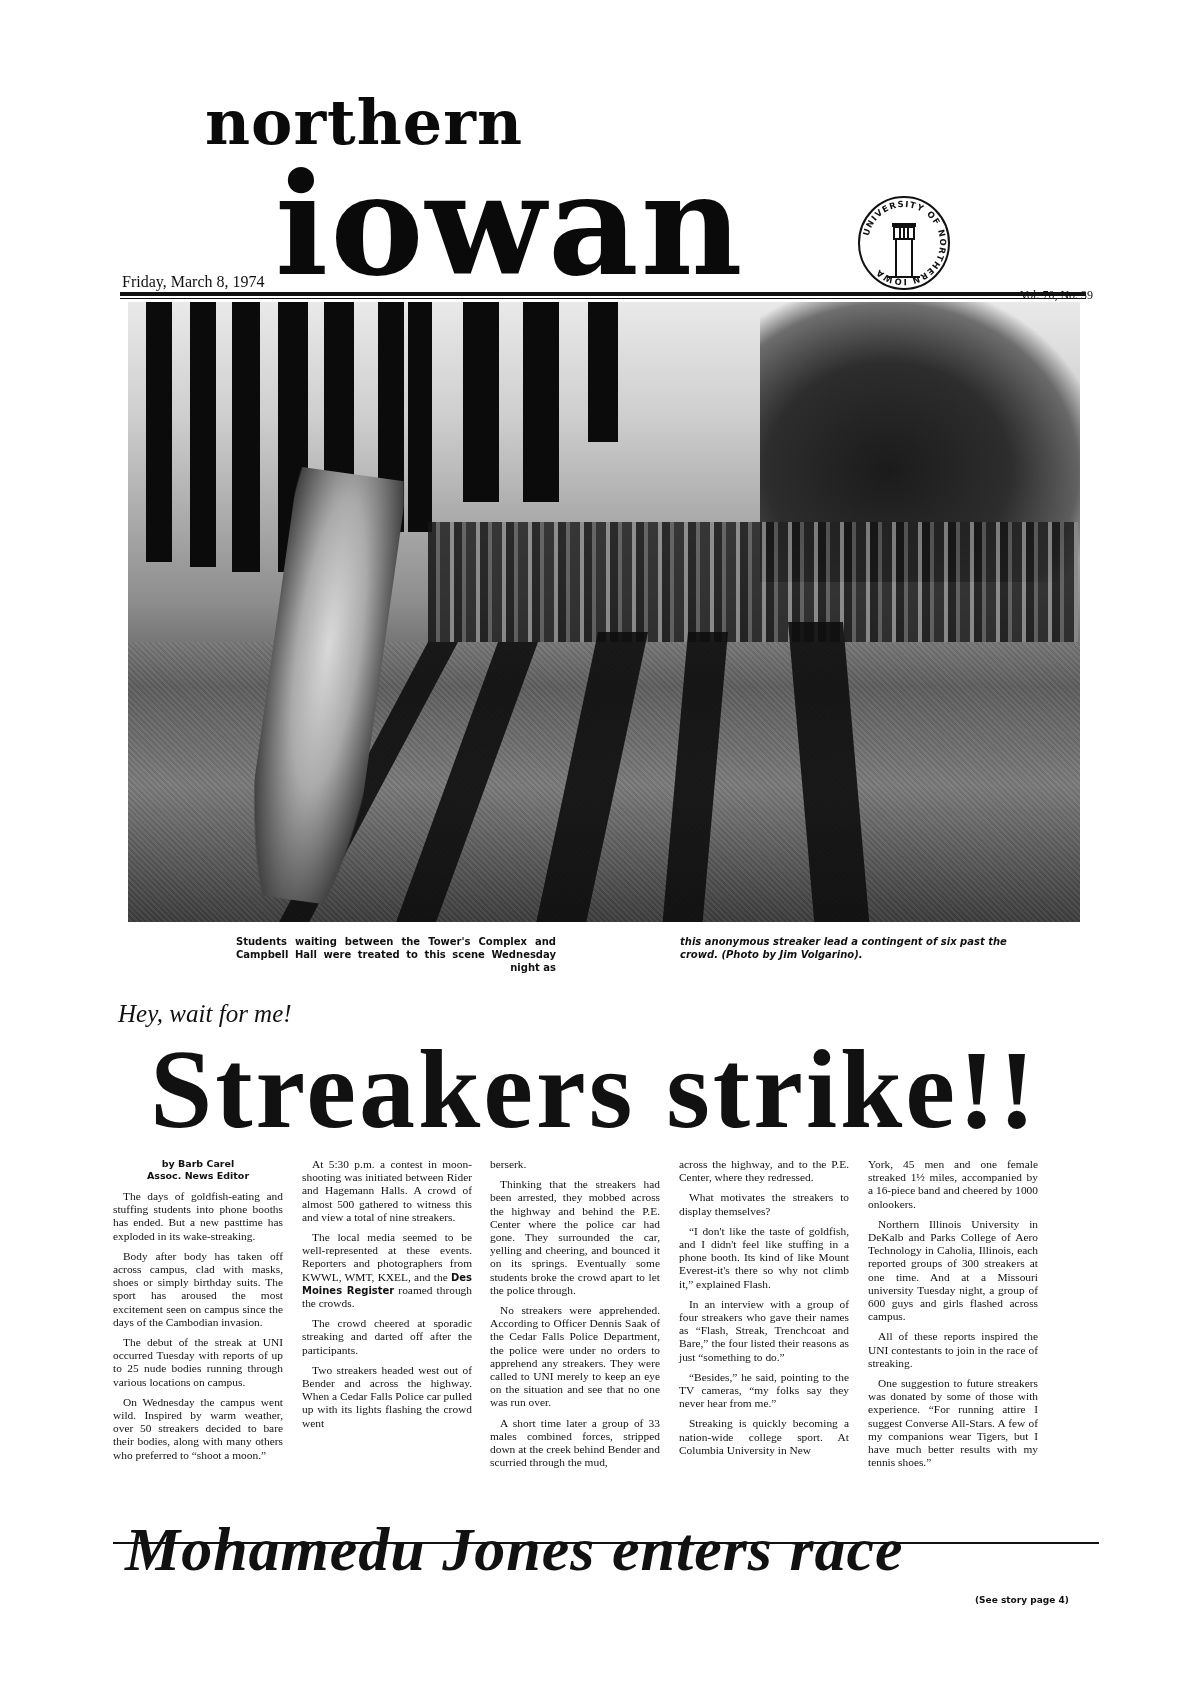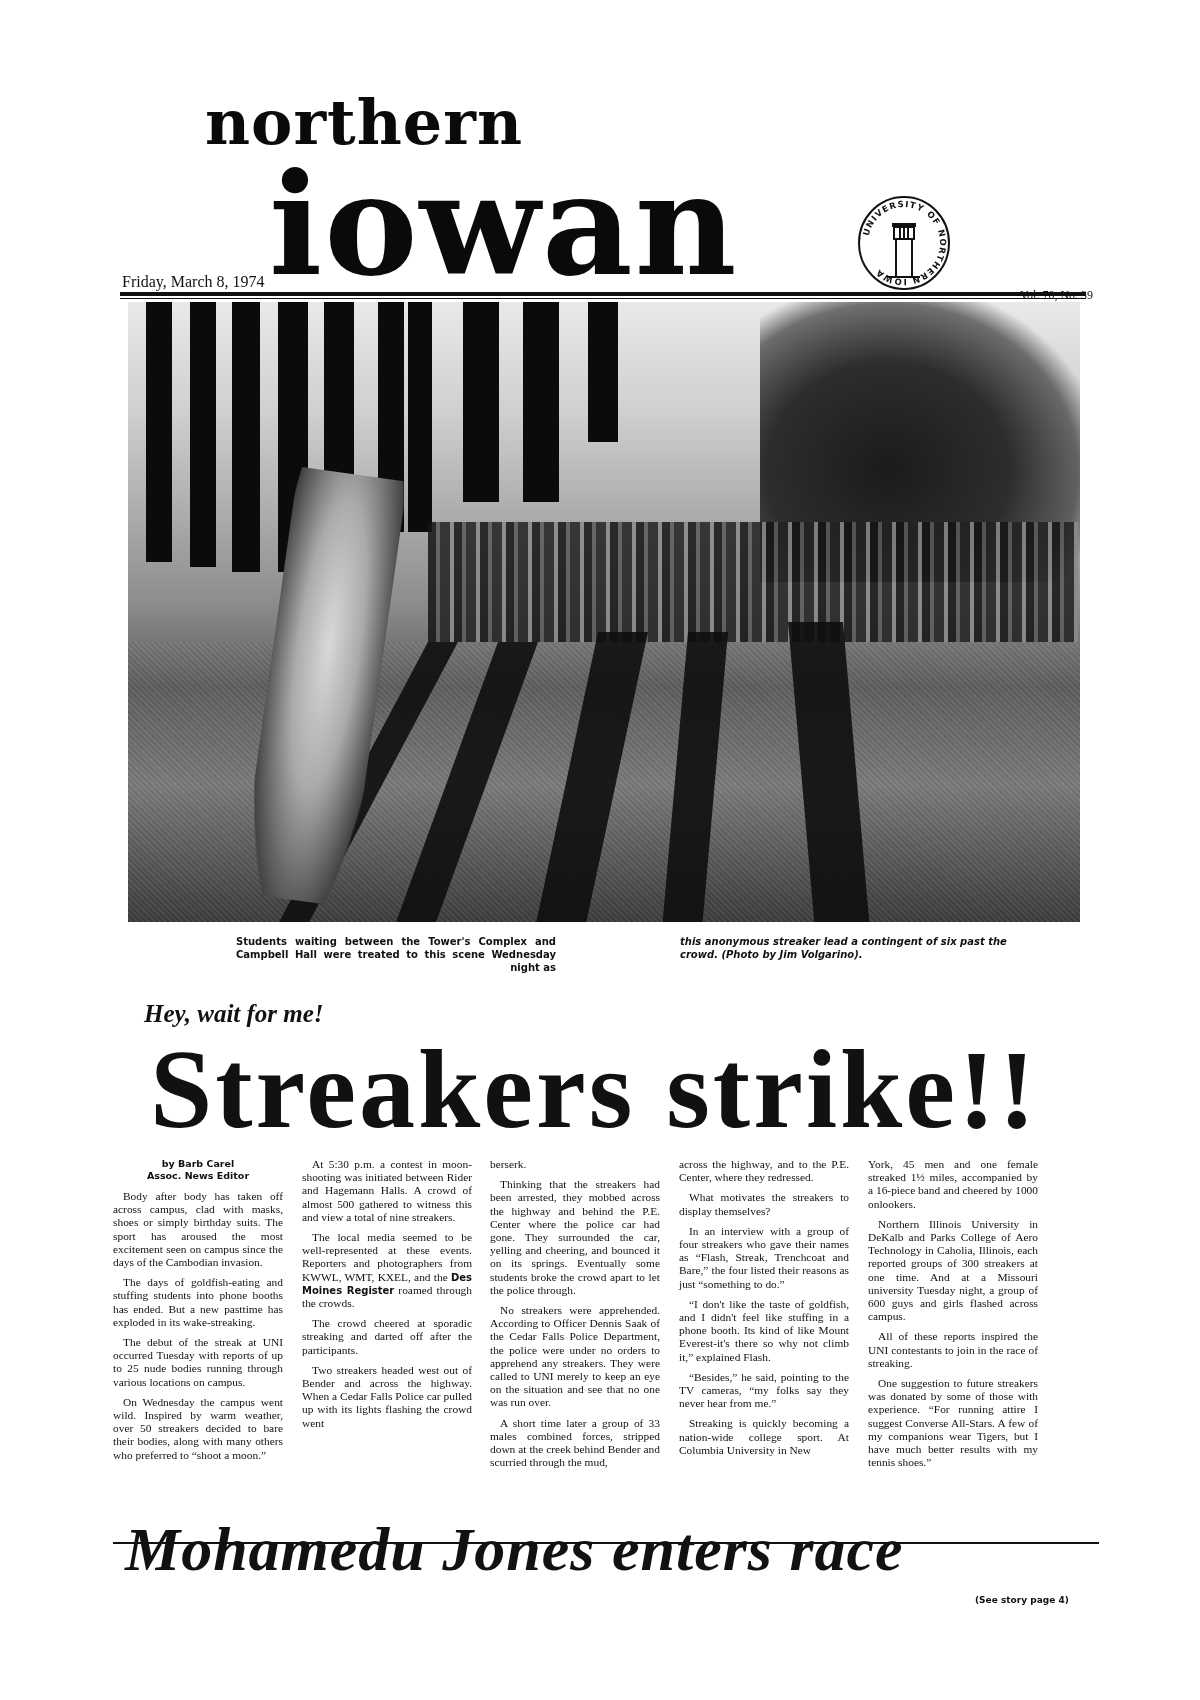--- a/index.html
+++ b/index.html
@@ -1,39 +1,39 @@
 <!DOCTYPE html>
 <html><head>
 <meta charset="utf-8">
 <style>
   html, body { margin: 0; padding: 0; background: #ffffff; }
   body { width: 1200px; height: 1700px; position: relative; overflow: hidden; color: #111; font-family: "Liberation Serif", serif; }
 
   .masthead-top { position: absolute; left: 205px; top: 92px; font-family: "DejaVu Serif", serif; font-weight: 900; font-size: 62px; letter-spacing: 1px; line-height: 1; color: #0a0a0a; }
-  .masthead-main { position: absolute; left: 269px; top: 155px; font-family: "DejaVu Serif", serif; font-weight: 900; font-size: 140px; letter-spacing: 2px; line-height: 1; color: #0a0a0a; }
+  .masthead-main { position: absolute; left: 275px; top: 155px; font-family: "DejaVu Serif", serif; font-weight: 900; font-size: 140px; letter-spacing: 2px; line-height: 1; color: #0a0a0a; }
   .dateline { position: absolute; left: 122px; top: 273px; font-size: 16px; font-family: "Liberation Serif", serif; }
   .volline { position: absolute; left: 1020px; top: 288px; font-size: 12px; font-family: "Liberation Serif", serif; }
   .seal { position: absolute; left: 856px; top: 195px; width: 96px; height: 96px; }
   .rule-top { position: absolute; left: 120px; top: 292px; width: 966px; height: 4px; background: #111; }
   .rule-top2 { position: absolute; left: 120px; top: 298px; width: 966px; height: 1px; background: #111; }
 
   .photo { position: absolute; left: 128px; top: 302px; width: 952px; height: 620px; overflow: hidden;
     background: linear-gradient(180deg, #e9e9e9 0%, #cfcfcf 18%, #8e8e8e 48%, #5e5e5e 62%, #7a7a7a 78%, #3c3c3c 100%); }
   .photo .col { position: absolute; top: 0; background: #0b0b0b; }
   .photo .trees { position: absolute; top: 0; right: 0; width: 320px; height: 280px; background: radial-gradient(ellipse at 40% 60%, #1b1b1b 0%, #2d2d2d 45%, rgba(60,60,60,0.7) 70%, transparent 80%); }
   .photo .crowd { position: absolute; left: 300px; top: 220px; width: 650px; height: 120px; background: repeating-linear-gradient(90deg, #141414 0 8px, #5a5a5a 8px 12px, #222 12px 22px, #8a8a8a 22px 26px); opacity: .85; }
   .photo .shadow { position: absolute; background: #0e0e0e; opacity: .9; transform-origin: top center; }
   .photo .streaker { position: absolute; left: 140px; top: 170px; width: 110px; height: 430px; background: radial-gradient(ellipse at 50% 40%, #d9d9d9 0%, #aaa 40%, #444 80%, transparent 82%); transform: rotate(8deg); }
   .photo .ground { position: absolute; left: 0; bottom: 0; width: 100%; height: 280px; background: repeating-linear-gradient(45deg, rgba(0,0,0,.05) 0 2px, rgba(255,255,255,.05) 2px 4px); }
 
   .caption { position: absolute; top: 935px; font-family: "DejaVu Sans", sans-serif; font-weight: bold; font-size: 10px; line-height: 13px; }
   .caption.left { left: 236px; width: 320px; text-align: justify; text-align-last: right; }
   .caption.right { left: 640px; width: 330px; font-style: italic; margin-left: 40px; }
 
-  .kicker { position: absolute; left: 118px; top: 1000px; font-family: "Liberation Serif", serif; font-style: italic; font-weight: bold; font-size: 25px; margin-left: 26px; }
+  .kicker { position: absolute; left: 118px; top: 1000px; font-family: "Liberation Serif", serif; font-style: italic; font-weight: normal; font-size: 25px; }
   .headline { position: absolute; left: 150px; top: 1033px; width: 920px; font-family: "Liberation Serif", serif; font-weight: bold; font-size: 112px; letter-spacing: 3px; line-height: 1; white-space: nowrap; }
 
   .columns { position: absolute; left: 113px; top: 1158px; width: 986px; height: 400px; }
   .column { position: absolute; top: 0; width: 170px; font-family: "Liberation Serif", serif; font-size: 11.4px; line-height: 13.2px; text-align: justify; }
   .column p { margin: 0 0 7px 0; text-indent: 10px; }
   .column p.cont { text-indent: 0; }
   .byline { text-align: center; font-family: "DejaVu Sans", sans-serif; font-weight: bold; font-size: 9.5px; line-height: 12px; margin-bottom: 8px; }
   .col-rule { position: absolute; left: 113px; top: 1542px; width: 986px; height: 2px; background: #111; }
 
   .bottom-head { position: absolute; left: 125px; top: 1514px; font-family: "Liberation Serif", serif; font-style: italic; font-weight: bold; font-size: 62px; letter-spacing: 1px; white-space: nowrap; }
@@ -98,22 +98,22 @@
 
 <div class="kicker">Hey, wait for me!</div>
 <div class="headline">Streakers strike!!</div>
 
 <div class="columns">
   <div class="column" style="left:0px;">
     <div class="byline">
       <div>by Barb Carel</div>
       <div>Assoc. News Editor</div>
     </div>
+    <p>The days of goldfish-eating and stuffing students into phone booths has ended. But a new pasttime has exploded in its wake-streaking.</p>
     <p>Body after body has taken off across campus, clad with masks, shoes or simply birthday suits. The sport has aroused the most excitement seen on campus since the days of the Cambodian invasion.</p>
-    <p>The days of goldfish-eating and stuffing students into phone booths has ended. But a new pasttime has exploded in its wake-streaking.</p>
     <p>The debut of the streak at UNI occurred Tuesday with reports of up to 25 nude bodies running through various locations on campus.</p>
     <p>On Wednesday the campus went wild. Inspired by warm weather, over 50 streakers decided to bare their bodies, along with many others who preferred to “shoot a moon.”</p>
   </div>
 
   <div class="column" style="left:176px;margin-left:13px;">
     <p>At 5:30 p.m. a contest in moon-shooting was initiated between Rider and Hagemann Halls. A crowd of almost 500 gathered to witness this and view a total of nine streakers.</p>
     <p><span>The local media seemed to be well-represented at these events. Reporters and photographers from KWWL, WMT, KXEL, and the</span> <span class="bold-pub">Des Moines Register</span> <span>roamed through the crowds.</span></p>
     <p>The crowd cheered at sporadic streaking and darted off after the participants.</p>
     <p>Two streakers headed west out of Bender and across the highway. When a Cedar Falls Police car pulled up with its lights flashing the crowd went</p>
   </div>
@@ -121,22 +121,22 @@
   <div class="column" style="left:377px;">
     <p class="cont">berserk.</p>
     <p>Thinking that the streakers had been arrested, they mobbed across the highway and behind the P.E. Center where the police car had gone. They surrounded the car, yelling and cheering, and bounced it on its springs. Eventually some students broke the crowd apart to let the police through.</p>
     <p>No streakers were apprehended. According to Officer Dennis Saak of the Cedar Falls Police Department, the police were under no orders to apprehend any streakers. They were called to UNI merely to keep an eye on the situation and see that no one was run over.</p>
     <p>A short time later a group of 33 males combined forces, stripped down at the creek behind Bender and scurried through the mud,</p>
   </div>
 
   <div class="column" style="left:566px;">
     <p class="cont">across the highway, and to the P.E. Center, where they redressed.</p>
     <p>What motivates the streakers to display themselves?</p>
+    <p>“I don't like the taste of goldfish, and I didn't feel like stuffing in a phone booth. Its kind of like Mount Everest-it's there so why not climb it,” explained Flash.</p>
     <p>In an interview with a group of four streakers who gave their names as “Flash, Streak, Trenchcoat and Bare,” the four listed their reasons as just “something to do.”</p>
-    <p>“I don't like the taste of goldfish, and I didn't feel like stuffing in a phone booth. Its kind of like Mount Everest-it's there so why not climb it,” explained Flash.</p>
     <p>“Besides,” he said, pointing to the TV cameras, “my folks say they never hear from me.”</p>
     <p>Streaking is quickly becoming a nation-wide college sport. At Columbia University in New</p>
   </div>
 
   <div class="column" style="left:755px;">
     <p class="cont">York, 45 men and one female streaked 1½ miles, accompanied by a 16-piece band and cheered by 1000 onlookers.</p>
     <p>Northern Illinois University in DeKalb and Parks College of Aero Technology in Caholia, Illinois, each reported groups of 300 streakers at one time. And at a Missouri university Tuesday night, a group of 600 guys and girls flashed across campus.</p>
     <p>All of these reports inspired the UNI contestants to join in the race of streaking.</p>
     <p>One suggestion to future streakers was donated by some of those with experience. “For running attire I suggest Converse All-Stars. A few of my companions wear Tigers, but I have much better results with my tennis shoes.”</p>
   </div>

